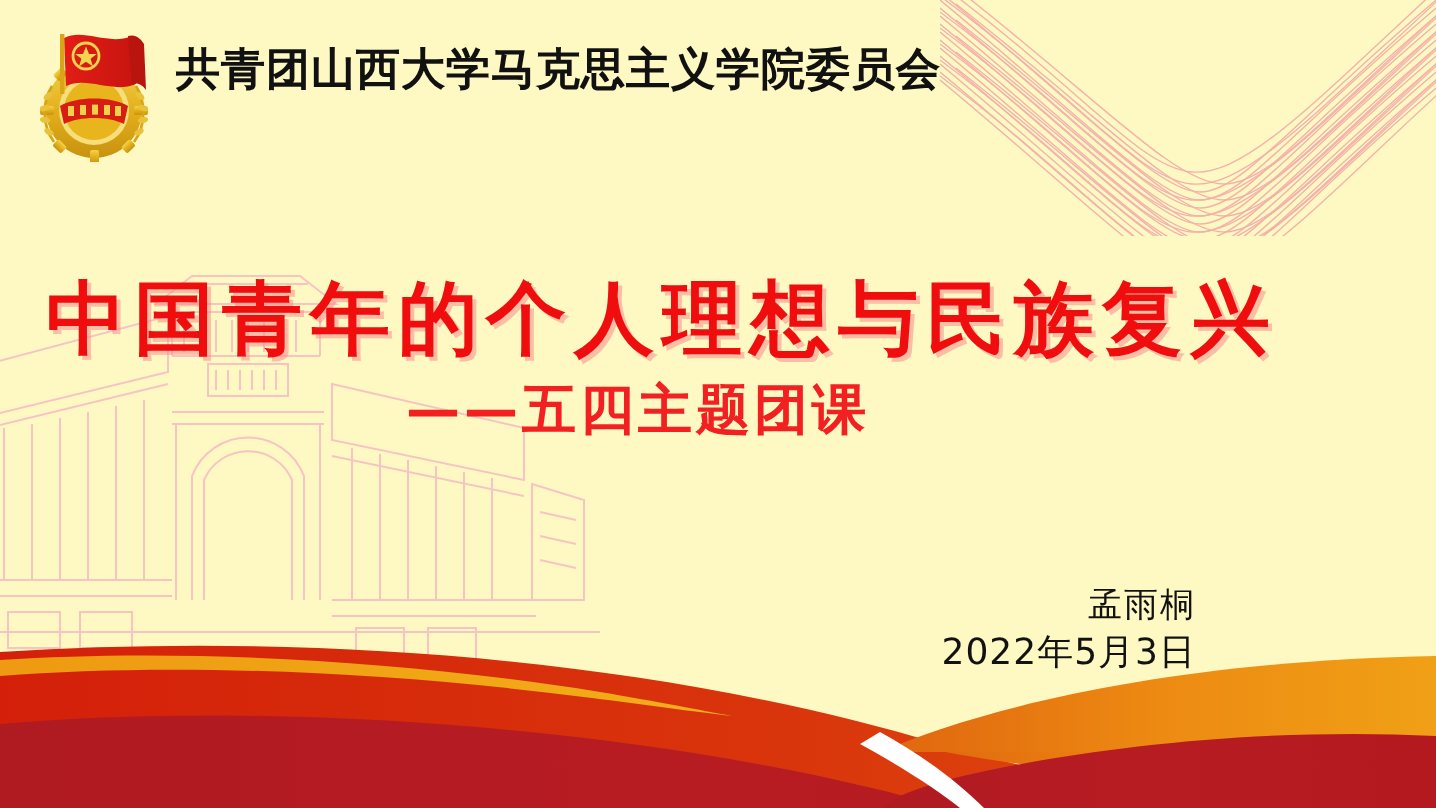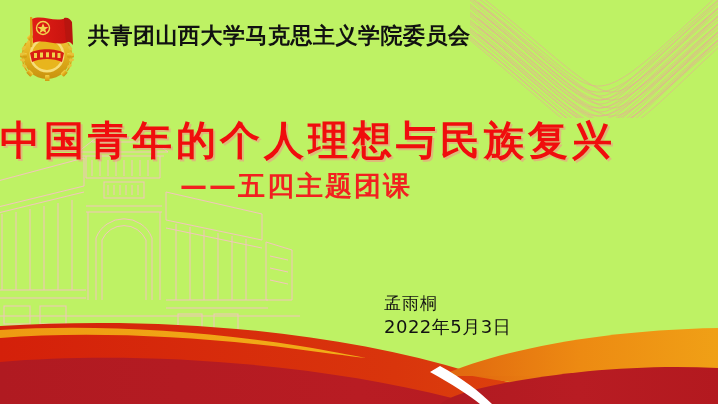--- a/index.html
+++ b/index.html
@@ -1,21 +1,21 @@
 <!DOCTYPE html>
 <html><head>
 <meta charset="utf-8">
 <style>
   html,body{margin:0;padding:0;background:#fff;}
   body{font-family:"DejaVu Sans","Liberation Sans",sans-serif;}
 
   .slide{
     position:relative;
     width:718px;height:404px;
-    background:#bef264;
+    background:#fef9c3;
     overflow:hidden;
     text-decoration:underline;
   }
 
   
   .bg-layer{position:absolute;left:0;top:0;width:718px;height:404px;pointer-events:none;}
 
   
   .emblem{
     position:absolute;left:12px;top:9px;width:70px;height:72px;
@@ -27,22 +27,23 @@
     font-size:22px;line-height:30px;
     font-weight:bold;
     color:#111111;
     letter-spacing:0.5px;
     white-space:nowrap;
     font-family:"DejaVu Sans","Liberation Sans",sans-serif;
   }
 
   
   .title-block{
-    position:absolute;left:0;top:116px;width:592px;
+    position:absolute;left:0;top:136px;width:592px;
     text-align:center;
+    padding-left:23px;
   }
   .main-title{
     font-size:40px;
     line-height:48px;
     font-weight:bold;
     color:#f00d0d;
     letter-spacing:4px;
     text-shadow:2px 2px 0 rgba(245,140,140,0.55);
     white-space:nowrap;
     font-family:"DejaVu Sans","Liberation Sans",sans-serif;
@@ -53,22 +54,22 @@
     line-height:32px;
     font-weight:bold;
     color:#f22020;
     letter-spacing:2px;
     white-space:nowrap;
     font-family:"DejaVu Sans","Liberation Sans",sans-serif;
   }
 
   
   .author-block{
-    position:absolute;left:384px;top:292px;width:200px;
-    text-align:left;
+    position:absolute;left:398px;top:292px;width:200px;
+    text-align:right;
   }
   .author-name{
     font-size:17px;line-height:23px;color:#121212;
     letter-spacing:1px;
     font-family:"DejaVu Sans","Liberation Sans",sans-serif;
   }
   .author-date{
     font-size:18px;line-height:24px;color:#121212;
     letter-spacing:0.5px;
     font-family:"DejaVu Sans","Liberation Sans",sans-serif;

